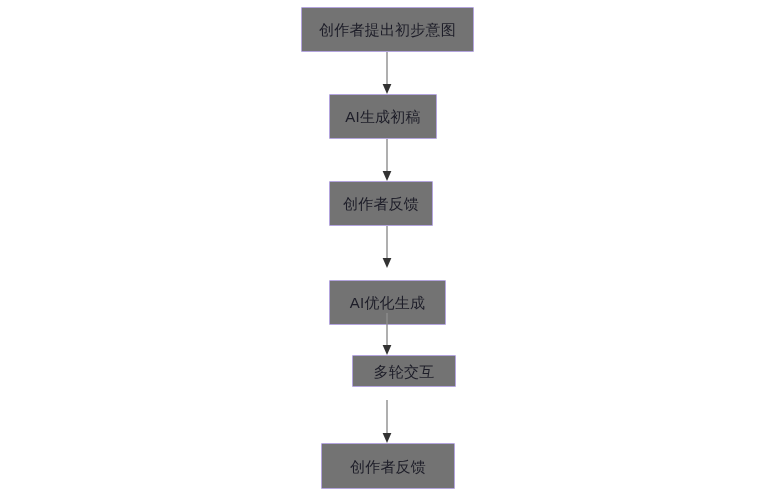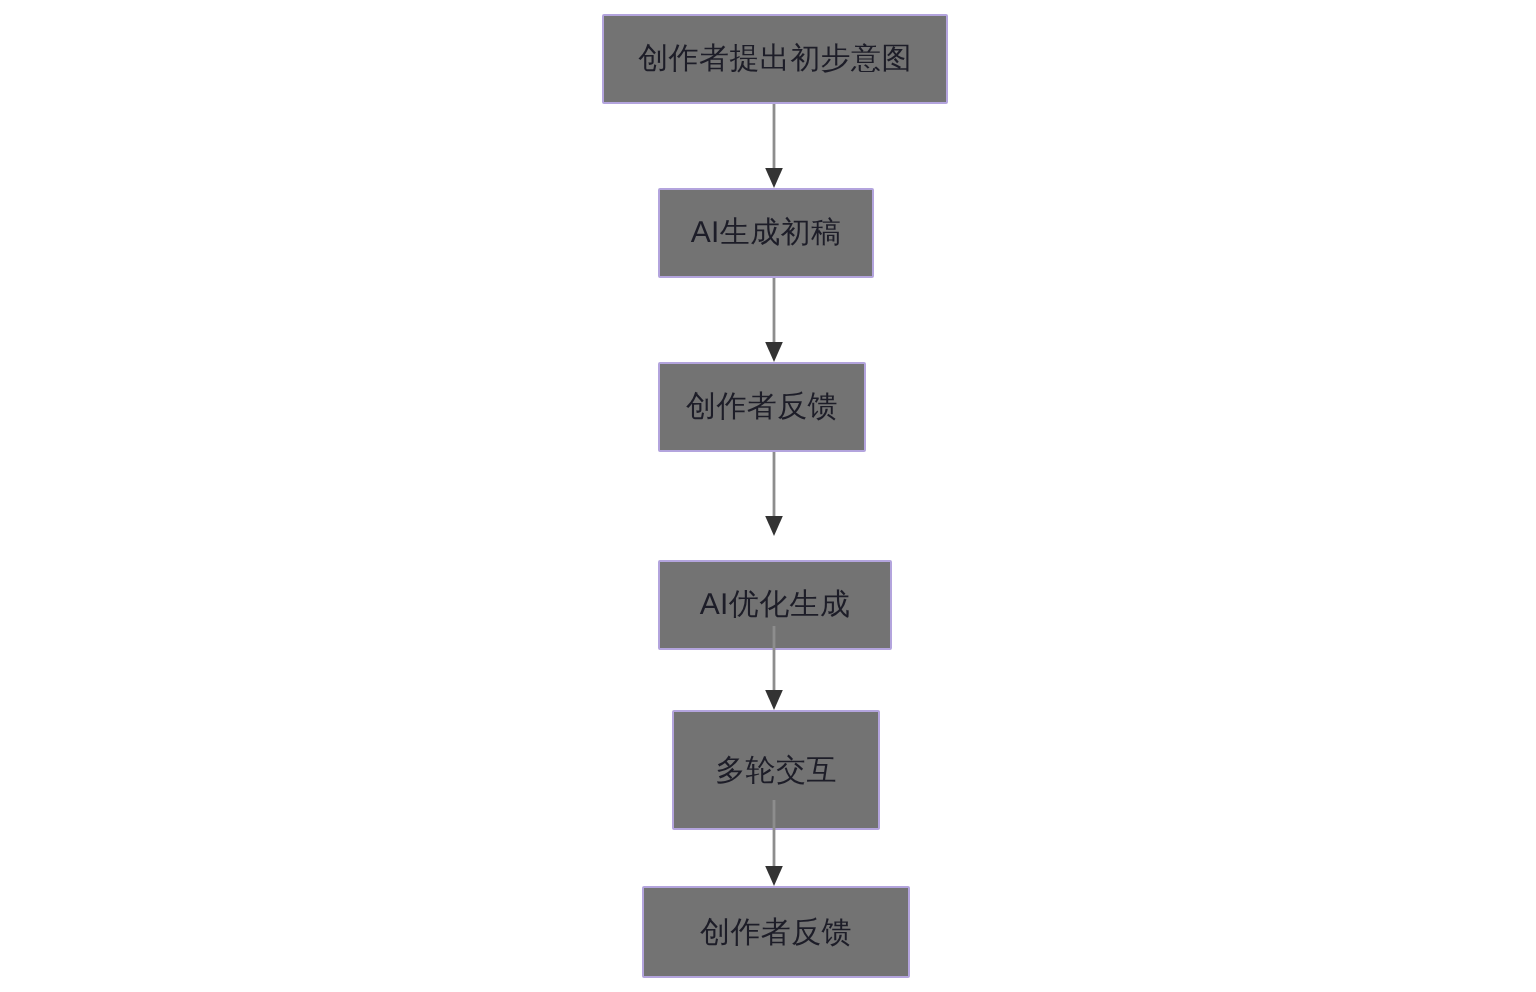--- a/index.html
+++ b/index.html
@@ -96,21 +96,21 @@
     <span class="node-label">AI优化生成</span>
   </div>
 
   <div class="connector" style="left:379px; top:313px; height:42px;">
     <svg width="16" height="42" viewBox="0 0 16 42" aria-hidden="true">
       <line class="conn-line" x1="8" y1="0" x2="8" y2="34"></line>
       <polygon class="conn-head" points="8,42 3.6,32 12.4,32"></polygon>
     </svg>
   </div>
 
-  <div class="node" style="left:336px; top:355px; width:104px; height:60px;">
+  <div class="node" style="left:352px; top:355px; width:104px; height:32px;">
     <span class="node-label">多轮交互</span>
   </div>
 
   <div class="connector" style="left:379px; top:400px; height:43px;">
     <svg width="16" height="43" viewBox="0 0 16 43" aria-hidden="true">
       <line class="conn-line" x1="8" y1="0" x2="8" y2="35"></line>
       <polygon class="conn-head" points="8,43 3.6,33 12.4,33"></polygon>
     </svg>
   </div>
 

